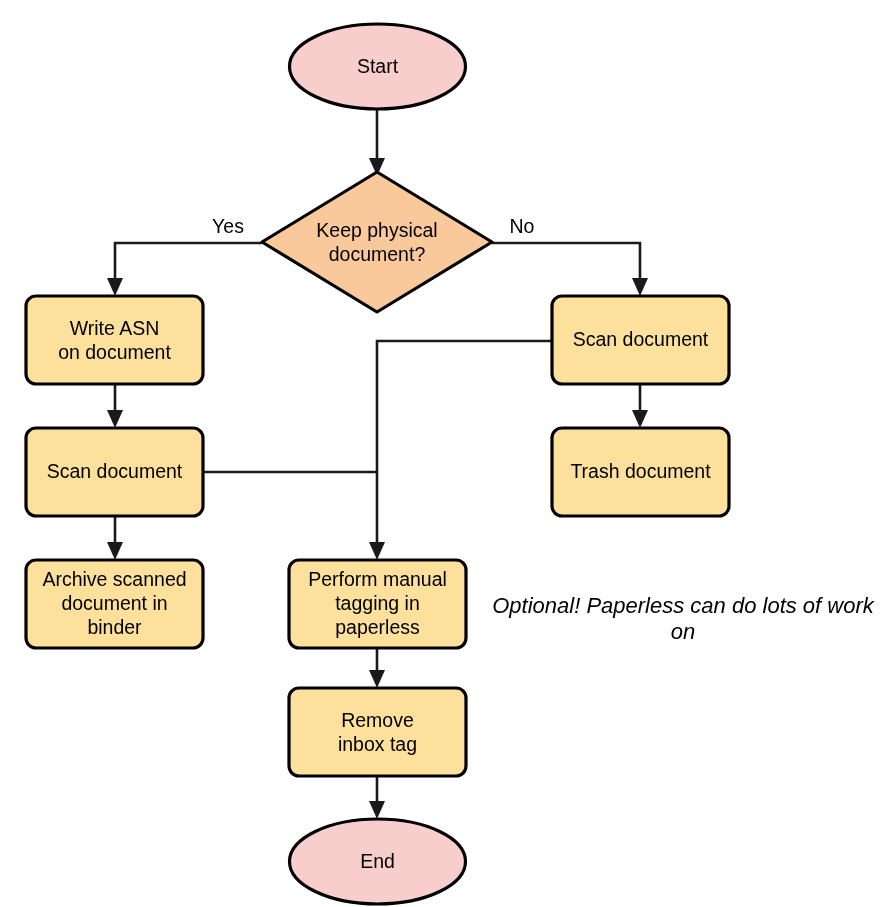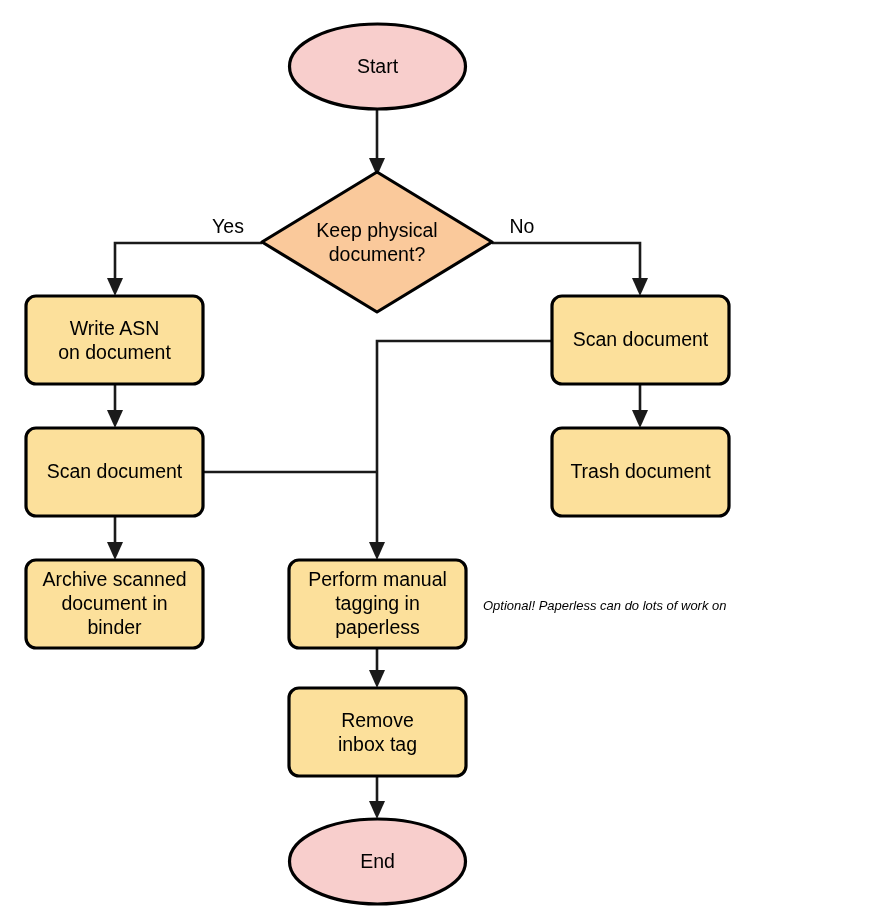--- a/index.html
+++ b/index.html
@@ -57,27 +57,28 @@
   .edge-label {
     font-family: "Liberation Sans", sans-serif;
     font-size: 19.5px;
     fill: #000000;
     text-anchor: middle;
     dominant-baseline: middle;
   }
   .annotation-text {
     position: absolute;
     font-family: "Liberation Sans", sans-serif;
-    font-size: 13px;
+    font-size: 22px;
     font-style: italic;
     color: #000000;
     line-height: 26px;
     left: 483px;
     top: 587px;
     width: 400px;
+    text-align: center;
   }
 </style>
 </head>
 <body>
 
 <div id="diagram-root">
 
   <svg class="flow" viewBox="0 0 888 907" xmlns="http://www.w3.org/2000/svg">
 
     <g>

